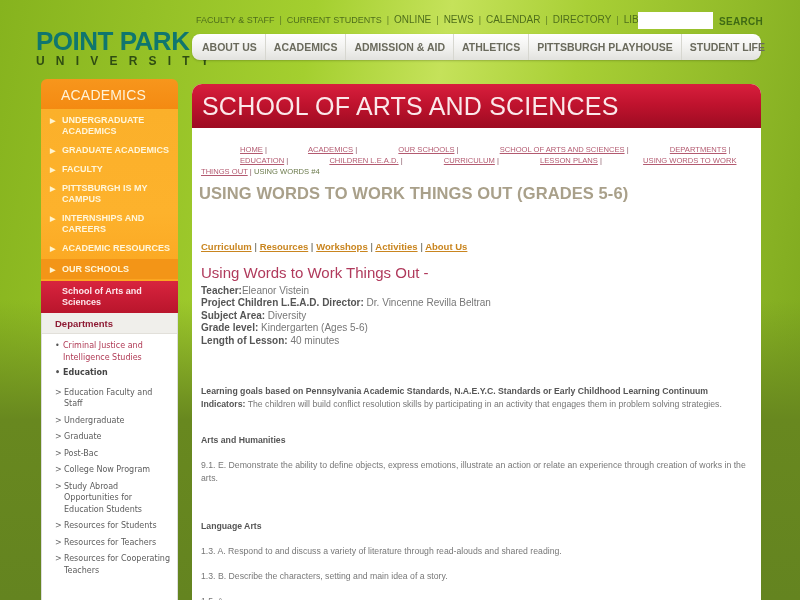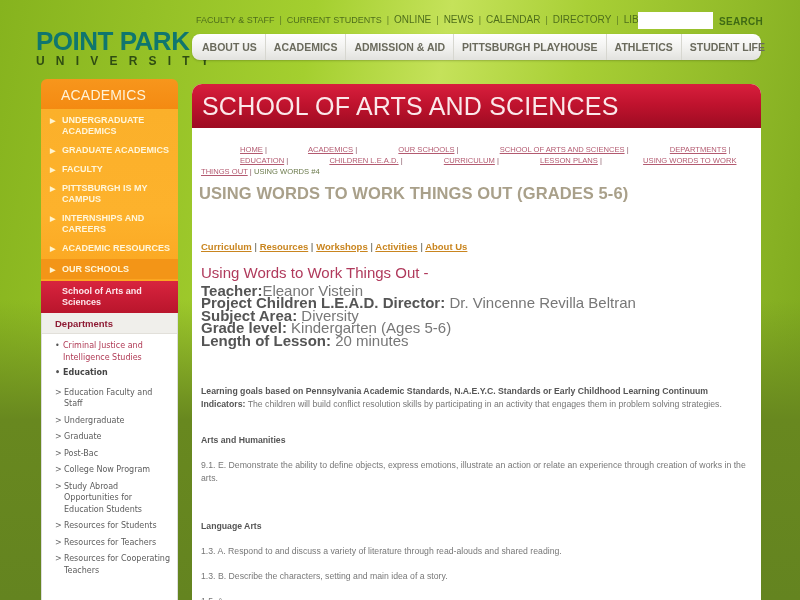--- a/index.html
+++ b/index.html
@@ -99,21 +99,21 @@
   }
   .crumbs a { color: #b35a70; text-decoration: underline; padding-left: 39px; }
   .crumbs .cur { color: #6b7a4c; }
   .page-title {
     position: absolute; left: 7px; top: 100px; font-size: 16.5px; font-weight: bold; color: #a9a08a;
     letter-spacing: 0.1px;
   }
   .subnav { position: absolute; left: 9px; top: 157px; font-size: 9.5px; font-weight: bold; color: #8a8a80; }
   .subnav a { color: #c9851f; text-decoration: underline; }
   .lesson-title { position: absolute; left: 9px; top: 180px; font-size: 15px; color: #b03a5c; }
-  .meta { position: absolute; left: 9px; top: 201px; font-size: 15px; line-height: 12.4px; color: #777; }
+  .meta { position: absolute; left: 9px; top: 201px; font-size: 10px; line-height: 12.4px; color: #777; }
   .meta b { color: #555; }
   .goals { position: absolute; left: 9px; top: 301px; width: 545px; font-size: 8.7px; line-height: 12.5px; color: #777; }
   .goals b { color: #555; }
   .para { position: absolute; left: 9px; font-size: 8.7px; line-height: 12.5px; color: #777; width: 545px; }
   .para.h { font-weight: bold; color: #555; }
 </style>
 </head>
 <body>
 
 <div class="bg-bottom"></div>
@@ -140,22 +140,22 @@
   <span class="sep">|</span>
   <span class="item big">GIVE</span>
 </div>
 <input class="search-input" type="text" placeholder="" style="">
 <div class="search-btn">SEARCH</div>
 
 <div class="main-nav">
   <div class="tab" style="padding-left:10px">ABOUT US</div>
   <div class="tab">ACADEMICS</div>
   <div class="tab">ADMISSION &amp; AID</div>
+  <div class="tab">ATHLETICS</div>
   <div class="tab">PITTSBURGH PLAYHOUSE</div>
-  <div class="tab">ATHLETICS</div>
   <div class="tab">STUDENT LIFE</div>
 </div>
 
 <div class="sidebar">
   <div class="side-head">ACADEMICS</div>
   <div class="side-orange">
     <div class="side-item">
       <span class="arrow">▶</span>
       <span>UNDERGRADUATE ACADEMICS</span>
     </div>
@@ -265,21 +265,21 @@
     <a>About Us</a>
   </div>
 
   <div class="lesson-title">Using Words to Work Things Out -</div>
 
   <div class="meta">
     <div><b>Teacher:</b><span>Eleanor Vistein</span></div>
     <div><b>Project Children L.E.A.D. Director:</b><span> Dr. Vincenne Revilla Beltran</span></div>
     <div><b>Subject Area:</b><span> Diversity</span></div>
     <div><b>Grade level:</b><span> Kindergarten (Ages 5-6)</span></div>
-    <div><b>Length of Lesson:</b><span> 20 minutes</span></div>
+    <div><b>Length of Lesson:</b><span> 40 minutes</span></div>
   </div>
 
   <div class="goals">
     <b>Learning goals based on Pennsylvania Academic Standards, N.A.E.Y.C. Standards or Early Childhood Learning Continuum Indicators:</b><span> The children will build conflict resolution skills by participating in an activity that engages them in problem solving strategies.</span>
   </div>
 
   <div class="para h" style="top:350px">Arts and Humanities</div>
   <div class="para" style="top:375px">9.1. E. Demonstrate the ability to define objects, express emotions, illustrate an action or relate an experience through creation of works in the arts.</div>
   <div class="para h" style="top:436px">Language Arts</div>
   <div class="para" style="top:461px">1.3. A. Respond to and discuss a variety of literature through read-alouds and shared reading.</div>

